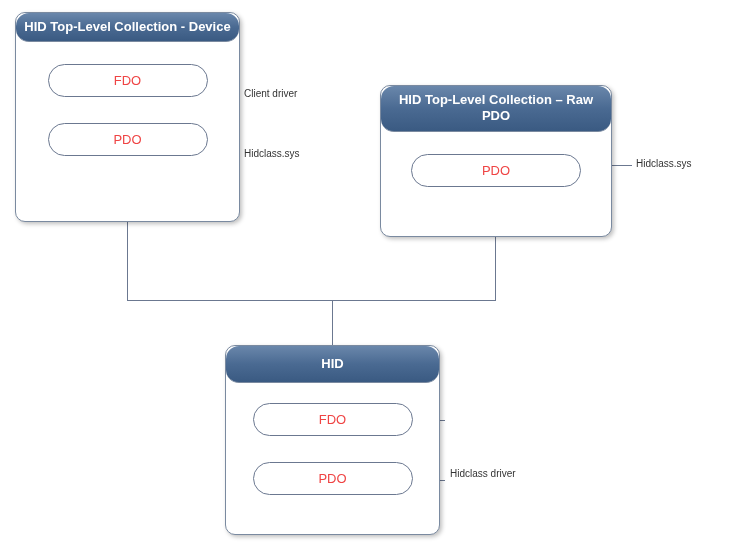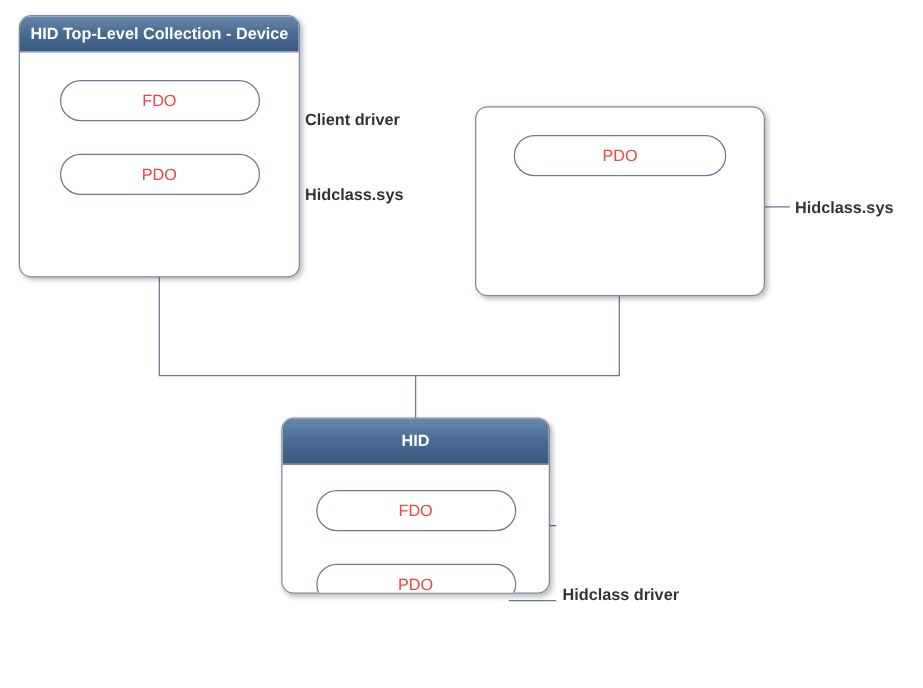--- a/index.html
+++ b/index.html
@@ -28,40 +28,40 @@
     overflow: hidden;
   }
   .box-header {
     background: linear-gradient(to bottom, #6a87ab 0%, #4a6a92 50%, #3a5a82 100%);
     color: #fff;
     text-align: center;
     font-weight: 600;
     padding: 6px 8px;
     border-bottom: 1px solid #7a8aa0;
     line-height: 1.25;
+    border-radius: 13px;
   }
   .box-body {
     padding: 16px 10px 14px 10px;
   }
   .pill {
     border: 1px solid #6b7890;
     border-radius: 999px;
     background: #fff;
     text-align: center;
     padding: 8px 0;
     font-size: 13px;
     color: #ef4444;
     margin: 0 auto;
   }
   .label {
     position: absolute;
-    font-size: 13px;
+    font-size: 10px;
     color: #333;
     line-height: 1.2;
-    font-weight: bold;
   }
   .connector {
     position: absolute;
     background: #6b7890;
   }
   .hline { height: 1px; }
   .vline { width: 1px; }
 </style>
 </head>
 <body>
@@ -88,27 +88,28 @@
     <div class="box-header">HID Top-Level Collection - Device</div>
     <div class="box-body">
       <div class="pill" style="width:160px; margin-top:6px;">FDO</div>
       <div class="pill" style="width:160px; margin-top:26px;">PDO</div>
     </div>
   </div>
   <div class="label" style="left:244px; top:88px;">Client driver</div>
   <div class="label" style="left:244px; top:148px;">Hidclass.sys</div>
 
   <div class="box" style="left:380px; top:85px; width:232px; height:152px;">
+    <div class="box-header">HID Top-Level Collection – Raw PDO</div>
     <div class="box-body">
       <div class="pill" style="width:170px; margin-top:6px;">PDO</div>
     </div>
   </div>
   <div class="label" style="left:636px; top:158px;">Hidclass.sys</div>
 
-  <div class="box" style="left:225px; top:334px; width:215px; height:141px;">
+  <div class="box" style="left:225px; top:345px; width:215px; height:190px;">
     <div class="box-header" style="padding:10px 8px;">HID</div>
     <div class="box-body">
       <div class="pill" style="width:160px; margin-top:4px;">FDO</div>
       <div class="pill" style="width:160px; margin-top:26px;">PDO</div>
     </div>
   </div>
   <div class="label" style="left:450px; top:468px; width:100px;">Hidclass driver</div>
 
 </div>
 

